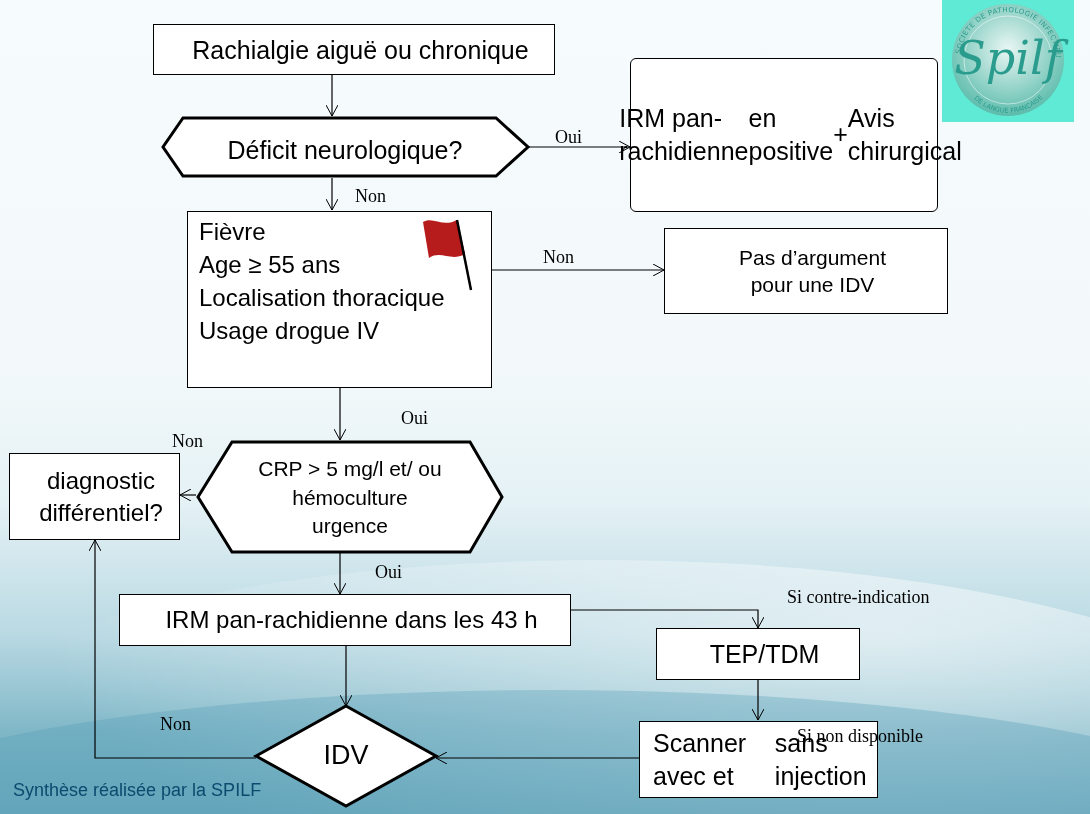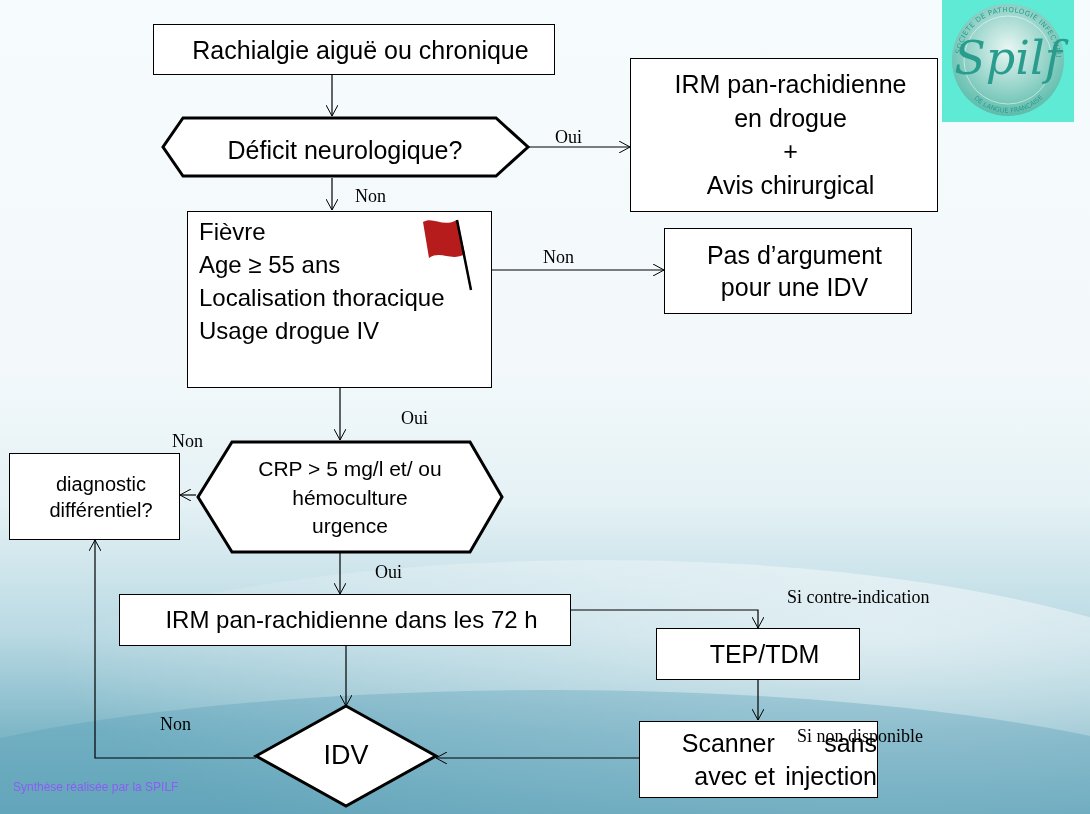--- a/index.html
+++ b/index.html
@@ -5,25 +5,25 @@
   html, body { margin:0; padding:0; }
   body { width:1090px; height:814px; position:relative; overflow:hidden;
     font-family: "Liberation Sans", sans-serif; color:#000;
     background: linear-gradient(180deg, #f6fbfd 0%, #f3f9fb 45%, #e4f1f5 62%, #b9d9e3 78%, #7fb7c7 90%, #6aa9bc 100%); }
   .wave1 { position:absolute; left:-100px; top:560px; width:1400px; height:400px; border-radius:50%;
     background: radial-gradient(ellipse at 70% 20%, rgba(255,255,255,0.55) 0%, rgba(255,255,255,0) 60%); }
   .wave2 { position:absolute; left:-200px; top:690px; width:1500px; height:300px; border-radius:50%;
     background: linear-gradient(180deg, rgba(90,160,185,0.35), rgba(90,160,185,0.6)); }
   svg.flow { position:absolute; left:0; top:0; }
   .box { position:absolute; background:#fff; border:1.3px solid #000; box-sizing:border-box;
-    display:flex; align-items:center; justify-content:center; text-align:right; font-size:24px; line-height:1.36;padding-left:13px; }
+    display:flex; align-items:center; justify-content:center; text-align:left; font-size:24px; line-height:1.36;padding-left:13px; }
   .lbl { position:absolute; font-size:18px; white-space:nowrap;font-family:Liberation Serif, serif; }
   .shape-text { position:absolute; display:flex; align-items:center; justify-content:center; text-align:center; }
   .logo { position:absolute; left:942px; top:0; width:132px; height:122px; background:#5eead4; }
-  .footer { position:absolute; left:13px; top:780px; font-size:12px; color:#8b5cf6; }
+  .footer { position:absolute; left:13px; top:780px; font-size:18px; color:#0c4a6e; }
 </style>
 </head>
 <body>
 
 <div class="wave1"></div>
 <div class="wave2"></div>
 
 <svg class="flow" width="1090" height="814">
   <defs>
     <marker id="ar" viewBox="0 0 12 12" refX="11" refY="6" markerWidth="12" markerHeight="12" orient="auto" markerUnits="userSpaceOnUse">
@@ -52,56 +52,56 @@
 </svg>
 
 <div class="box" style="left:153px;top:24px;width:402px;height:51px;font-size:25px;">
   <span>Rachialgie aiguë ou chronique</span>
 </div>
 
 <div class="shape-text" style="left:170px;top:118px;width:350px;height:64px;font-size:25px;">
   <span>Déficit neurologique?</span>
 </div>
 
-<div class="box" style="left:630px;top:58px;width:308px;height:154px;font-size:25px;flex-direction:column;line-height:1.34;">
+<div class="box" style="left:630px;top:58px;width:308px;height:154px;font-size:25px;flex-direction:row;line-height:1.34;border-radius:6px;">
   <span>IRM pan-rachidienne</span>
-  <span>en drogue</span>
+  <span>en positive</span>
   <span>+</span>
   <span>Avis chirurgical</span>
 </div>
 
 <div class="box" style="left:187px;top:211px;width:305px;height:177px;display:block;text-align:left;padding:4px 12px 0 11px;font-size:24px;line-height:1.37;">
   <div>Fièvre</div>
   <div>Age ≥ 55 ans</div>
   <div>Localisation thoracique</div>
   <div>Usage drogue IV</div>
   <svg style="position:absolute;left:233px;top:4px;" width="60" height="76" viewBox="0 0 60 76">
     <path d="M2,6 C12,0 22,12 36,4 L44,38 C30,46 20,34 8,42 Z" fill="#b71c1c"></path>
     <line x1="36" y1="4" x2="50" y2="74" stroke="#000" stroke-width="2.5"></line>
   </svg>
 </div>
 
-<div class="box" style="left:664px;top:228px;width:248px;height:86px;flex-direction:column;font-size:25px;line-height:1.3;">
+<div class="box" style="left:664px;top:228px;width:284px;height:86px;flex-direction:column;font-size:21px;line-height:1.3;">
   <span>Pas d’argument</span>
   <span>pour une IDV</span>
 </div>
 
 <div class="shape-text" style="left:210px;top:448px;width:280px;height:100px;flex-direction:column;font-size:21px;line-height:1.38;">
   <span>CRP &gt; 5 mg/l et/ ou</span>
   <span>hémoculture</span>
   <span>urgence</span>
 </div>
 
-<div class="box" style="left:9px;top:453px;width:171px;height:87px;flex-direction:column;font-size:20px;line-height:1.3;">
+<div class="box" style="left:9px;top:453px;width:171px;height:87px;flex-direction:column;font-size:24px;line-height:1.3;">
   <span>diagnostic</span>
   <span>différentiel?</span>
 </div>
 
 <div class="box" style="left:119px;top:594px;width:452px;height:52px;font-size:24px;">
-  <span>IRM pan-rachidienne dans les 72 h</span>
+  <span>IRM pan-rachidienne dans les 43 h</span>
 </div>
 
 <div class="box" style="left:656px;top:628px;width:204px;height:52px;font-size:25px;">
   <span>TEP/TDM</span>
 </div>
 
 <div class="box" style="left:639px;top:721px;width:239px;height:77px;flex-direction:row;font-size:25px;line-height:1.3;">
   <span>Scanner  avec et</span>
   <span>sans injection</span>
 </div>

